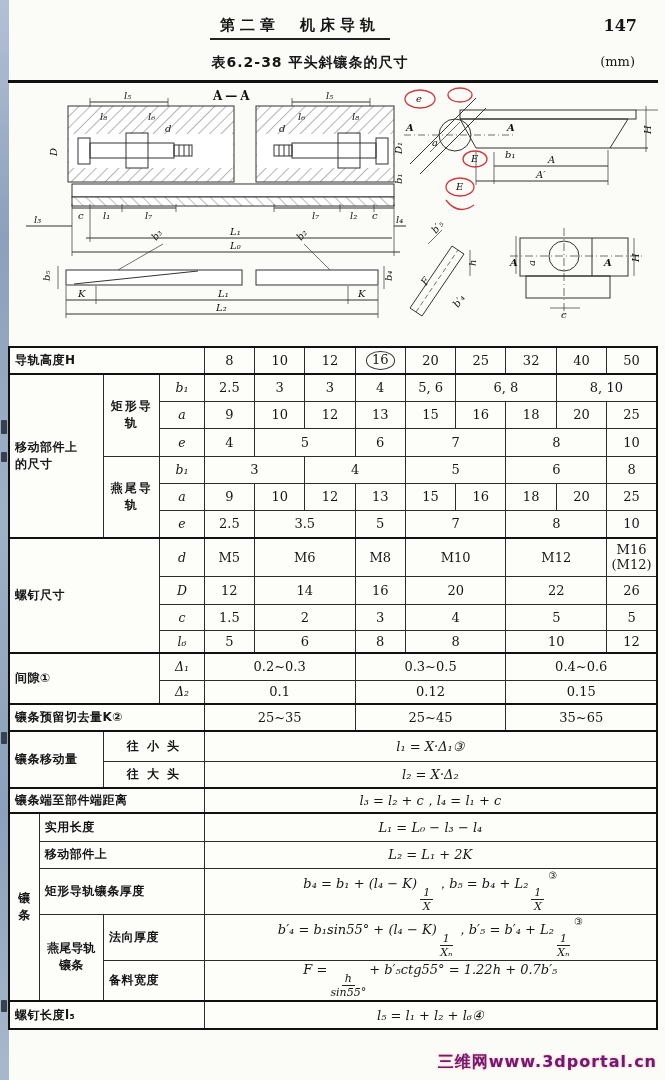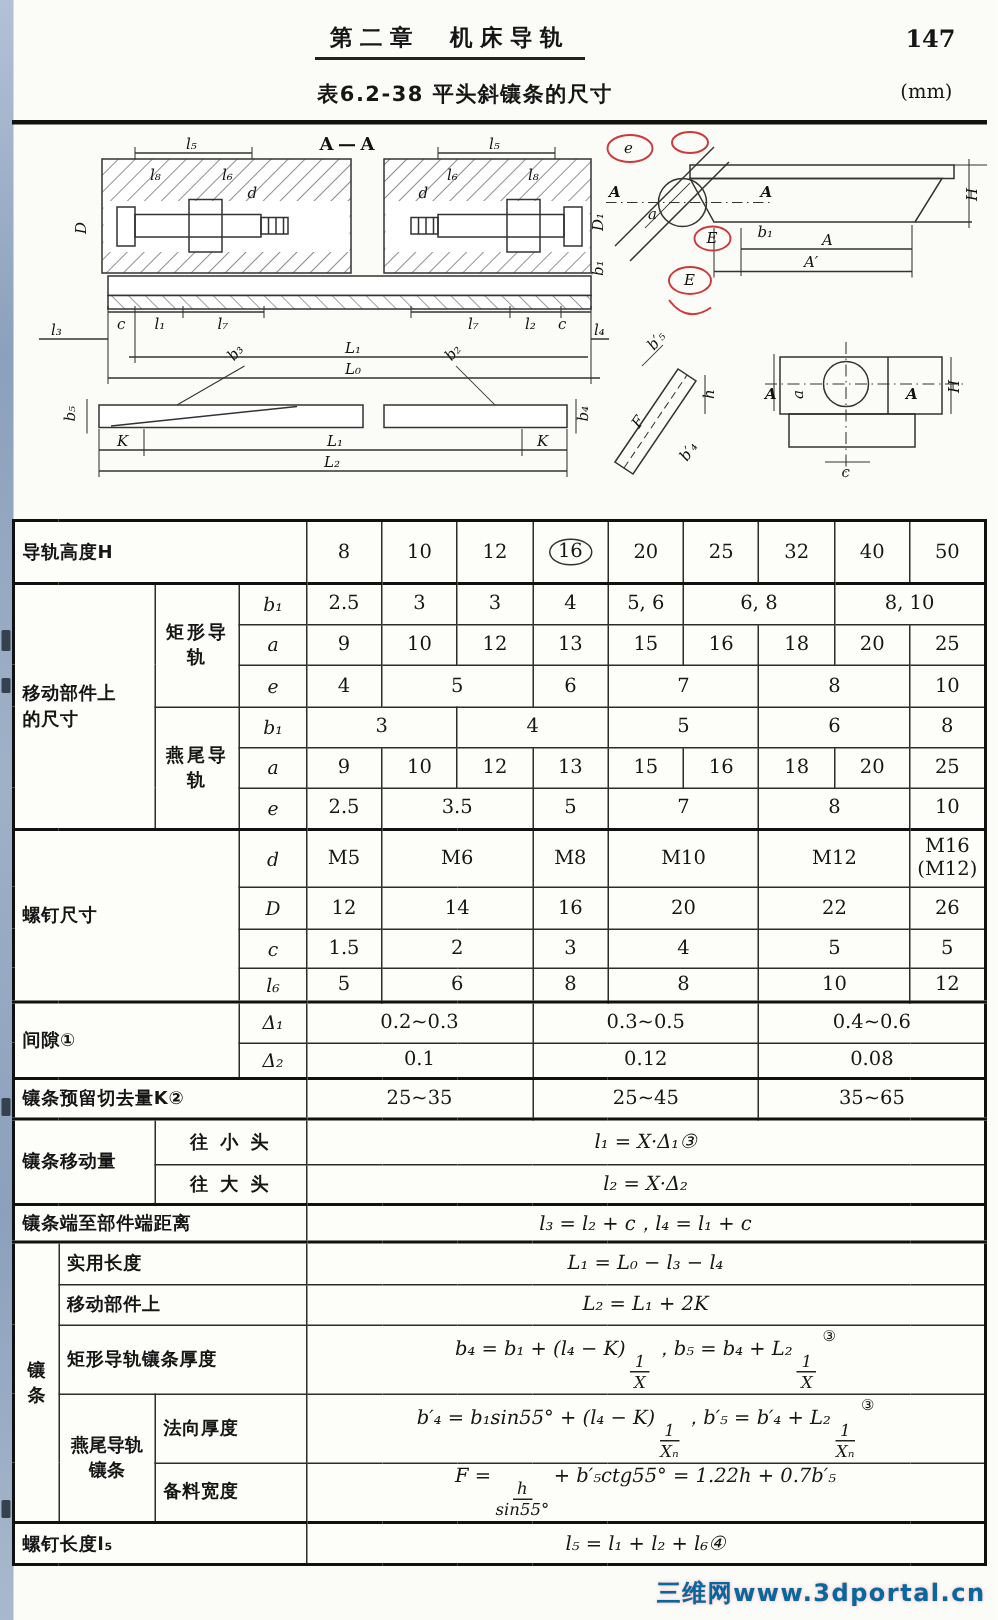--- a/index.html
+++ b/index.html
@@ -32,21 +32,21 @@
   td.vert{font-weight:700;font-size:12px}
   td.param{font-family:"DejaVu Serif",serif;font-style:italic;font-size:12.5px}
   td.val{font-family:"DejaVu Serif",serif;font-size:13px}
   td.formula{font-family:"DejaVu Serif",serif;font-style:italic;font-size:13px}
   .oval{display:inline-block;border:1.5px solid #333;border-radius:50%;padding:0 5px;line-height:1.25}
   .frac{display:inline-flex;flex-direction:column;align-items:center;vertical-align:-8px;
         margin:0 3px;font-size:11px;line-height:1.1}
   .fn{border-bottom:1px solid #222;padding:0 3px}
   .fd{padding-top:1px}
   .sup{font-size:10px;vertical-align:9px;font-style:normal;margin-left:1px}
-  .wm{position:absolute;right:8px;bottom:7px;color:#0369a1;font-weight:700;font-size:16px;
+  .wm{position:absolute;right:8px;bottom:7px;color:#701a75;font-weight:700;font-size:16px;
       letter-spacing:1px;text-shadow:0 0 1px #f29e9e,0 0 3px #f8cccc;white-space:nowrap}
 </style>
 </head>
 <body>
 
 <div class="edge-strip"></div>
 <div class="frag" style="top:420px;height:14px"></div>
 <div class="frag" style="top:452px;height:10px"></div>
 <div class="frag" style="top:732px;height:12px"></div>
 <div class="frag" style="top:1000px;height:12px"></div>
@@ -249,21 +249,21 @@
       <col style="width:50px">
       <col style="width:50px">
       <col style="width:50px">
     <col style="width:50px">
       <col style="width:50px">
       <col style="width:50px">
       <col style="width:50px">
       <col style="width:50px">
   </colgroup>
   <tbody>
-      <tr style="height: 42px;">
+      <tr style="height: 27px;">
         <td colspan="4" class="rowlabel"><span>导轨高度H</span></td>
         <td class="val"><span>8</span></td>
         <td class="val"><span>10</span></td>
         <td class="val"><span>12</span></td>
         <td class="val"><span class="oval">16</span></td>
         <td class="val"><span>20</span></td>
         <td class="val"><span>25</span></td>
         <td class="val"><span>32</span></td>
         <td class="val"><span>40</span></td>
         <td class="val"><span>50</span></td>
@@ -374,21 +374,21 @@
         <td colspan="3" rowspan="2" class="group"><span>间隙①</span></td>
         <td class="param"><span>Δ₁</span></td>
         <td colspan="3" class="val"><span>0.2~0.3</span></td>
         <td colspan="3" class="val"><span>0.3~0.5</span></td>
         <td colspan="3" class="val"><span>0.4~0.6</span></td>
       </tr>
       <tr style="height: 24px;">
         <td class="param"><span>Δ₂</span></td>
         <td colspan="3" class="val"><span>0.1</span></td>
         <td colspan="3" class="val"><span>0.12</span></td>
-        <td colspan="3" class="val"><span>0.08</span></td>
+        <td colspan="3" class="val"><span>0.15</span></td>
       </tr>
       <tr class="hb" style="height: 27px;">
         <td colspan="4" class="rowlabel"><span>镶条预留切去量K②</span></td>
         <td colspan="3" class="val"><span>25~35</span></td>
         <td colspan="3" class="val"><span>25~45</span></td>
         <td colspan="3" class="val"><span>35~65</span></td>
       </tr>
       <tr class="hb" style="height: 30px;">
         <td colspan="2" rowspan="2" class="group"><span>镶条移动量</span></td>
         <td colspan="2" class="sublabel"><span>往 小 头</span></td>

